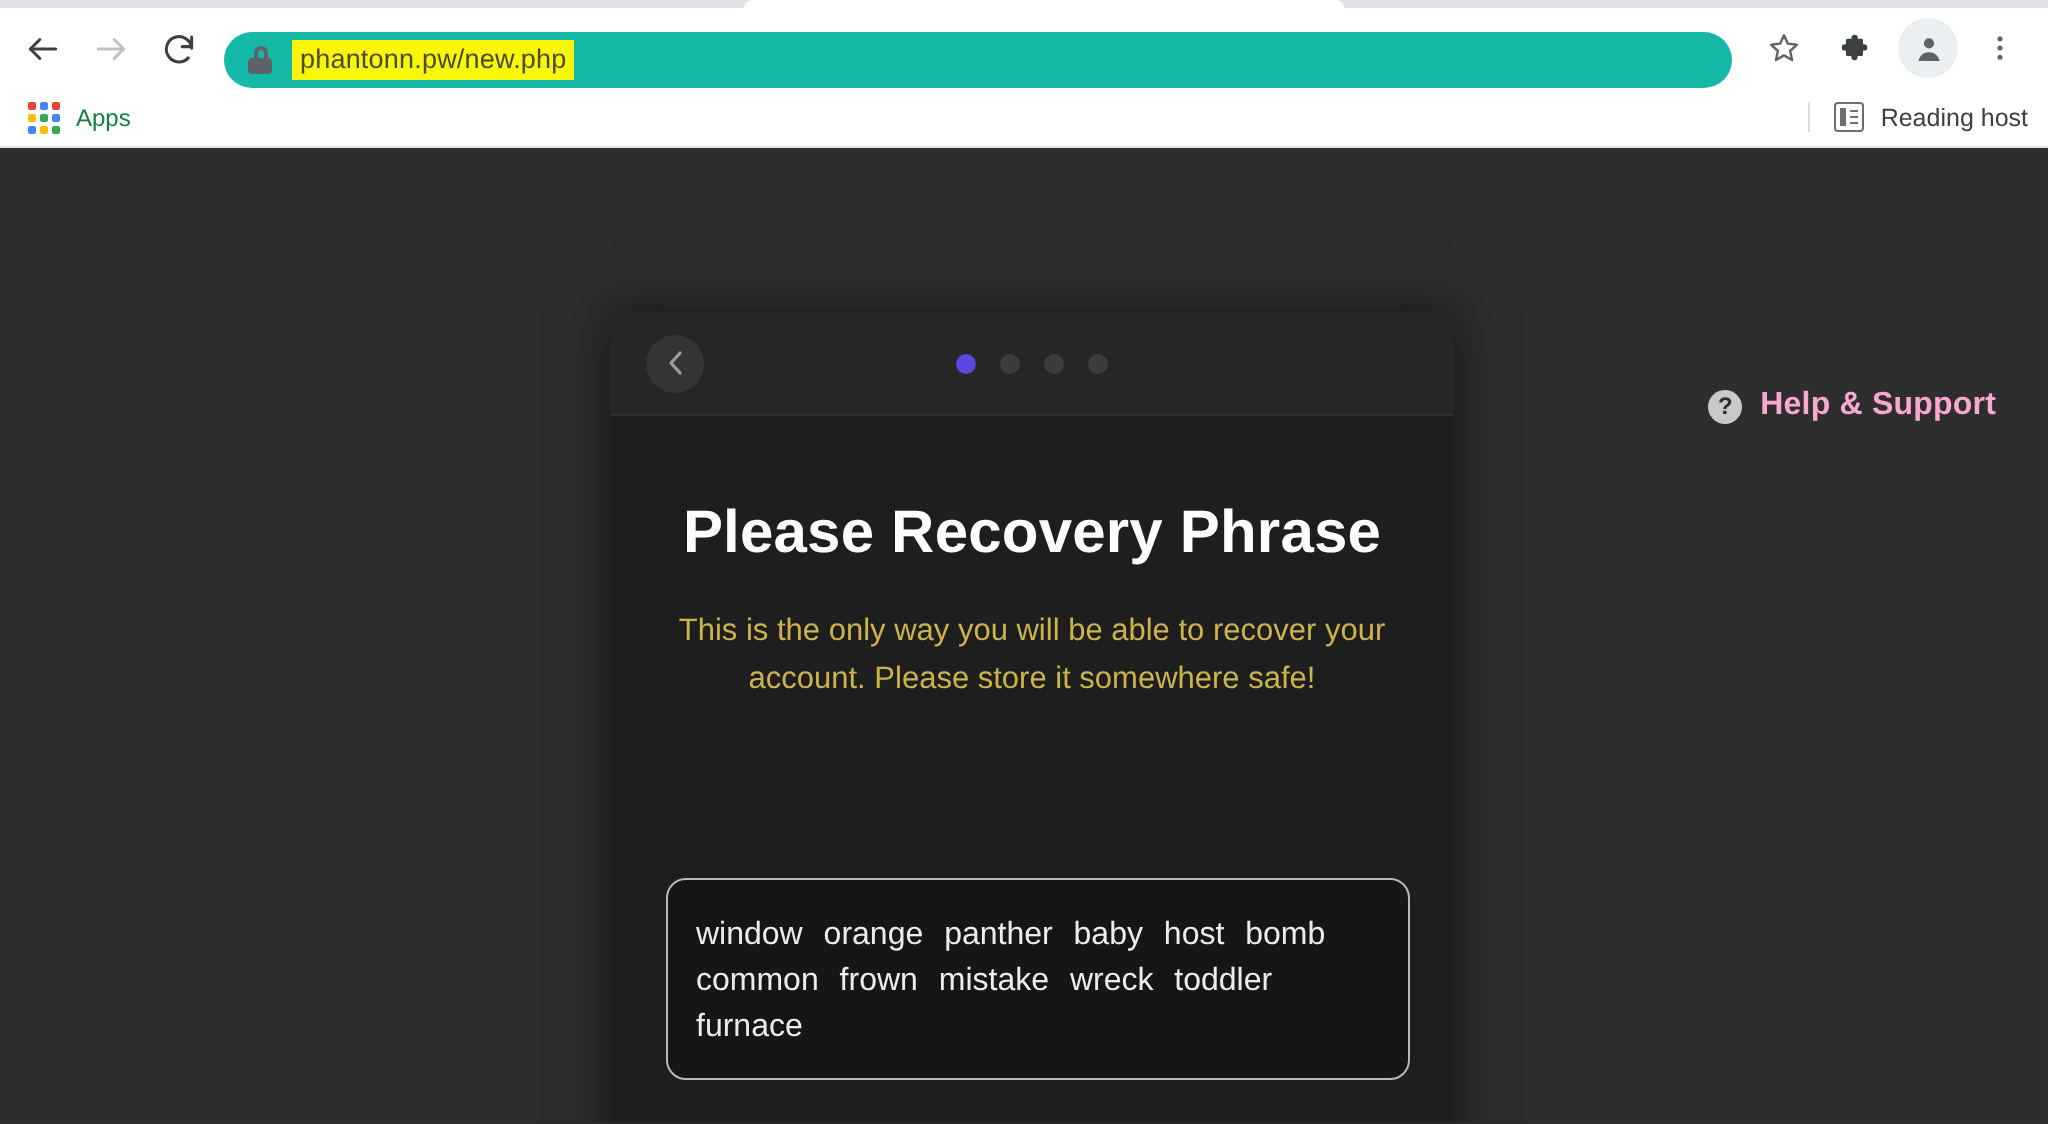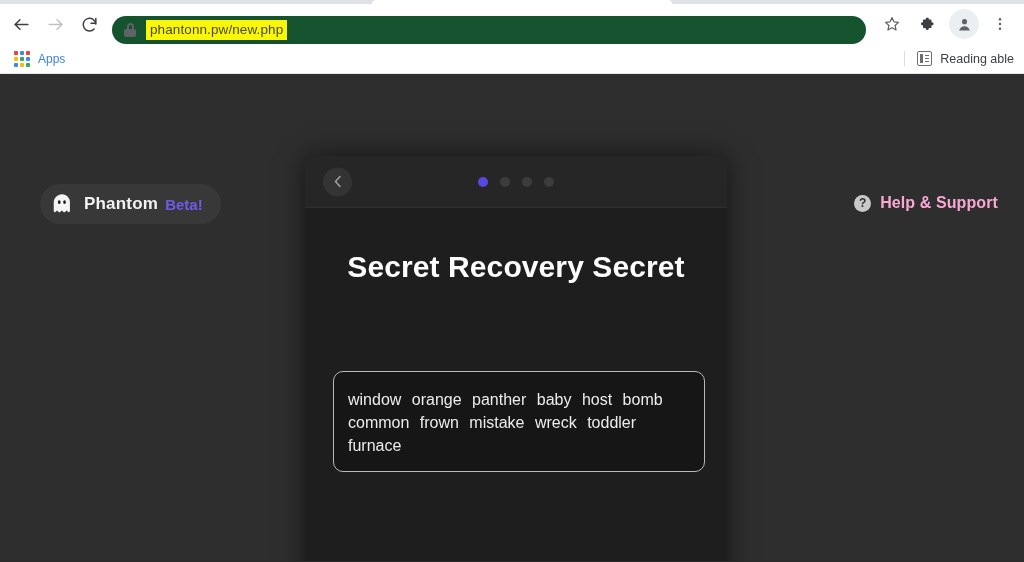--- a/index.html
+++ b/index.html
@@ -44,21 +44,21 @@
     border-radius: 50%;
     flex: 0 0 auto;
     margin: 0 2px;
   }
   .nav-btn svg { display: block; }
   .ico-dark { stroke: #3c4043; }
 
   .omnibox {
     flex: 1 1 auto;
     height: 28px;
-    background: #14532d;
+    background: #14b8a6;
     border-radius: 14px;
     margin-left: 6px;
     margin-right: 8px;
     display: flex;
     align-items: center;
     padding: 0 12px;
     position: relative;
     overflow: hidden;
     margin-top: 12px;
   }
@@ -121,21 +121,21 @@
     width: 16px; height: 16px;
     display: grid;
     grid-template-columns: repeat(3, 4px);
     grid-template-rows: repeat(3, 4px);
     gap: 2px;
     margin-right: 8px;
   }
   .apps-grid i { display: block; width: 4px; height: 4px; border-radius: 1px; }
   .apps-label {
     font-size: 12px;
-    color: #3b82f6;
+    color: #15803d;
   }
   .bm-spacer { flex: 1 1 auto; }
   .reading-list {
     display: flex; align-items: center;
     border-left: 1px solid #dadce0;
     padding-left: 12px;
     margin-left: 4px;
   }
   .rl-icon {
     width: 15px; height: 15px;
@@ -382,36 +382,27 @@
           <i style="background:#fbbc05"></i>
           <i style="background:#34a853"></i>
       </span>
       <span class="apps-label">Apps</span>
     </div>
 
     <div class="bm-spacer"></div>
 
     <div class="reading-list">
       <span class="rl-icon"></span>
-      <span class="rl-label">Reading able</span>
+      <span class="rl-label">Reading host</span>
     </div>
   </div>
 </div>
 
 <div class="page">
 
-  <div class="phantom-badge">
-    <svg class="ghost" viewBox="0 0 32 32">
-      <path d="M16 3C9.9 3 5 7.9 5 14v11.4c0 1.2 1.4 1.9 2.3 1.1l2-1.7 2.2 1.8c.6.5 1.5.5 2.1 0l2.2-1.8 2.2 1.8c.6.5 1.5.5 2.1 0l2.2-1.8 2 1.7c.9.8 2.3.1 2.3-1.1V14C27 7.9 22.1 3 16 3z" fill="#f4f4f4"></path>
-      <ellipse cx="12.3" cy="13.4" rx="1.8" ry="2.5" fill="#1b1b1b"></ellipse>
-      <ellipse cx="19.4" cy="13.4" rx="1.8" ry="2.5" fill="#1b1b1b"></ellipse>
-    </svg>
-    <span class="brand-name">Phantom</span>
-    <span class="brand-beta">Beta!</span>
-  </div>
 
   <div class="help-support">
     <span class="help-icon">?</span>
     <span class="help-label">Help &amp; Support</span>
   </div>
 
   <div class="modal">
 
     <div class="modal-header">
       <div class="back-btn">
@@ -421,21 +412,22 @@
       </div>
       <div class="dots">
         <span class="dot active"></span>
         <span class="dot"></span>
         <span class="dot"></span>
         <span class="dot"></span>
       </div>
     </div>
 
     <div class="modal-body">
-      <div class="title">Secret Recovery Secret</div>
+      <div class="title">Please Recovery Phrase</div>
+      <div class="warning">This is the only way you will be able to recover your account. Please store it somewhere safe!</div>
 
       <div class="seed-box">
         <div class="seed-words">window orange panther baby host bomb common frown mistake wreck toddler furnace</div>
       </div>
     </div>
 
   </div>
 </div>
 
 </body></html>

